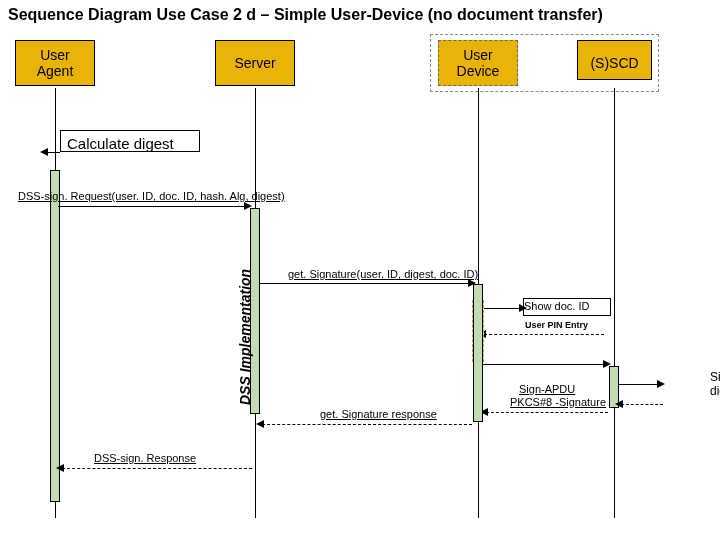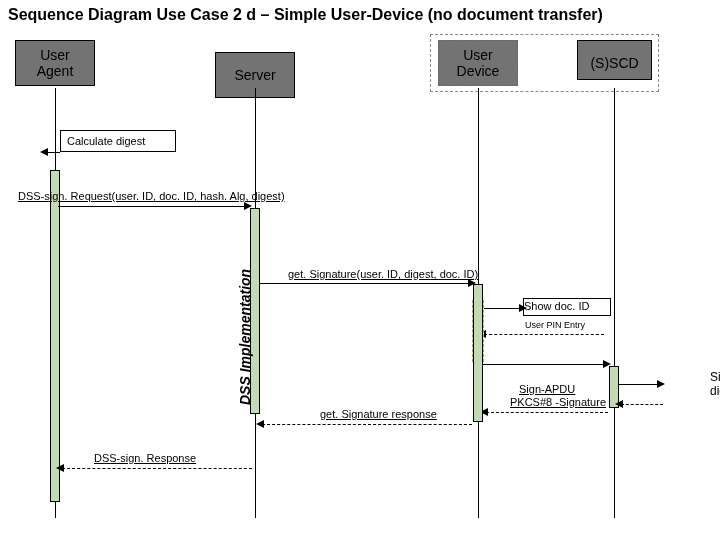--- a/index.html
+++ b/index.html
@@ -1,21 +1,21 @@
 <!DOCTYPE html>
 <html><head>
 <meta charset="utf-8">
 <style>
   * { box-sizing: border-box; }
   html, body { margin: 0; padding: 0; width: 720px; height: 540px; font-family: Arial, Helvetica, sans-serif; background: #fff; color: #000; }
   .stage { position: relative; width: 720px; height: 540px; }
   .title { position: absolute; left: 8px; top: 6px; font-size: 16px; font-weight: bold; }
   .actor {
     position: absolute;
-    background: #737373;
+    background: #eab308;
     border: 1px solid #000;
     text-align: center;
     font-size: 14px;
     padding: 6px 4px;
   }
   .dashed-border { border: 1px dashed #666 !important; }
   .lifeline { position: absolute; width: 1px; background: #000; }
   .activation {
     position: absolute;
     background: #c3dbb5;
@@ -63,33 +63,33 @@
 </style>
 </head>
 <body>
 
 <div class="stage">
 
   <div class="title">Sequence Diagram Use Case 2 d – Simple User-Device (no document transfer)</div>
 
   <div class="actor" style="left:15px; top:40px; width:80px; height:46px; white-space:pre-line;">User
 Agent</div>
-  <div class="actor" style="left:215px; top:52px; width:80px; height:46px; line-height:32px;">Server</div>
+  <div class="actor" style="left:215px; top:40px; width:80px; height:46px; line-height:32px;">Server</div>
   <div class="actor dashed-border" style="left:438px; top:40px; width:80px; height:46px; white-space:pre-line;">User
 Device</div>
   <div class="actor" style="left:577px; top:40px; width:75px; height:40px; line-height:32px;">(S)SCD</div>
 
   <div style="position:absolute; left:430px; top:34px; width:229px; height:58px; border:1px dashed #888;"></div>
 
   <div class="lifeline" style="left:55px;  top:88px; height:430px;"></div>
   <div class="lifeline" style="left:255px; top:88px; height:430px;"></div>
   <div class="lifeline" style="left:478px; top:88px; height:430px;"></div>
   <div class="lifeline" style="left:614px; top:88px; height:430px;"></div>
 
-  <div class="box-frame" style="left:60px; top:130px; width:116px; height:22px; font-size:11px; padding:4px 6px;">Calculate digest</div>
+  <div class="box-frame" style="left:60px; top:130px; width:140px; height:22px; font-size:15px; padding:4px 6px;">Calculate digest</div>
 
   <div class="solid-line" style="left:48px; top:152px; width:12px;"></div>
   <div class="arrowhead-l" style="left:40px; top:148px;"></div>
 
   <div class="activation" style="left:50px; top:170px; width:10px; height:332px;"></div>
   <div class="activation" style="left:250px; top:208px; width:10px; height:206px;"></div>
   <div class="execbar-yellow" style="left:472px; top:300px; width:12px; height:62px; z-index:1;"></div>
   <div class="activation" style="left:473px; top:284px; width:10px; height:138px; z-index:2;"></div>
   <div class="activation" style="left:609px; top:366px; width:10px; height:42px;"></div>
 
@@ -98,21 +98,21 @@
   <div class="arrowhead-r" style="left:244px; top:202px;"></div>
 
   <div class="msg" style="left:288px; top:268px;">get. Signature(user. ID, digest, doc. ID)</div>
   <div class="solid-line" style="left:260px; top:283px; width:212px;"></div>
   <div class="arrowhead-r" style="left:468px; top:279px;"></div>
 
   <div class="box-frame" style="left:523px; top:298px; width:88px; height:18px; font-size:11px; padding-top:1px;">Show doc. ID</div>
   <div class="solid-line" style="left:483px; top:308px; width:40px;"></div>
   <div class="arrowhead-r" style="left:519px; top:304px;"></div>
 
-  <div class="msg-noline" style="left:525px; top:320px; font-size:9px; font-weight:normal;">User PIN Entry</div>
+  <div class="msg-noline" style="left:525px; top:320px; font-size:9px; font-weight:bold;">User PIN Entry</div>
   <div class="dashed-line" style="left:484px; top:334px; width:120px;"></div>
   <div class="arrowhead-l" style="left:478px; top:330px;"></div>
 
   <div class="msg" style="left:519px; top:348px;margin-top:35px;">Sign-APDU</div>
   <div class="solid-line" style="left:483px; top:364px; width:124px;"></div>
   <div class="arrowhead-r" style="left:603px; top:360px;"></div>
 
   <div class="sidelabel" style="left:666px; top:370px; white-space:pre-line;">Sign
 digest</div>
   <div class="solid-line" style="left:619px; top:384px; width:42px;"></div>

